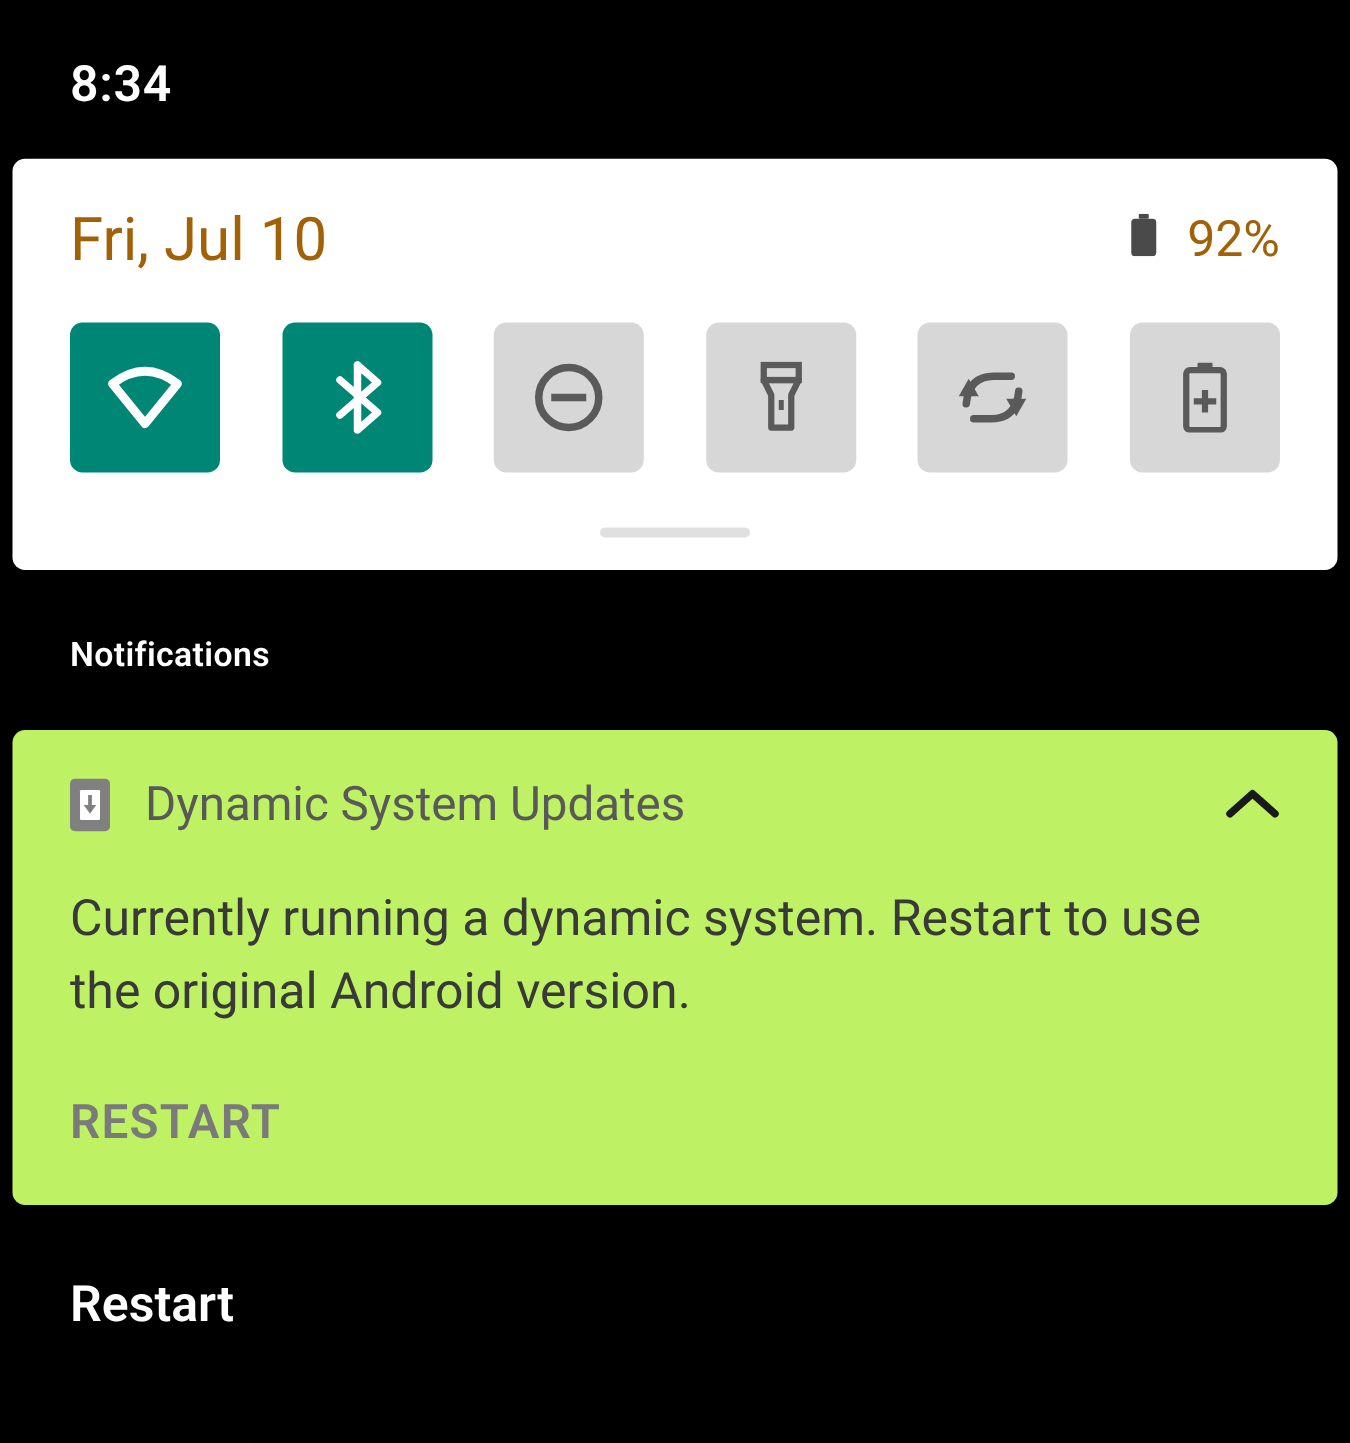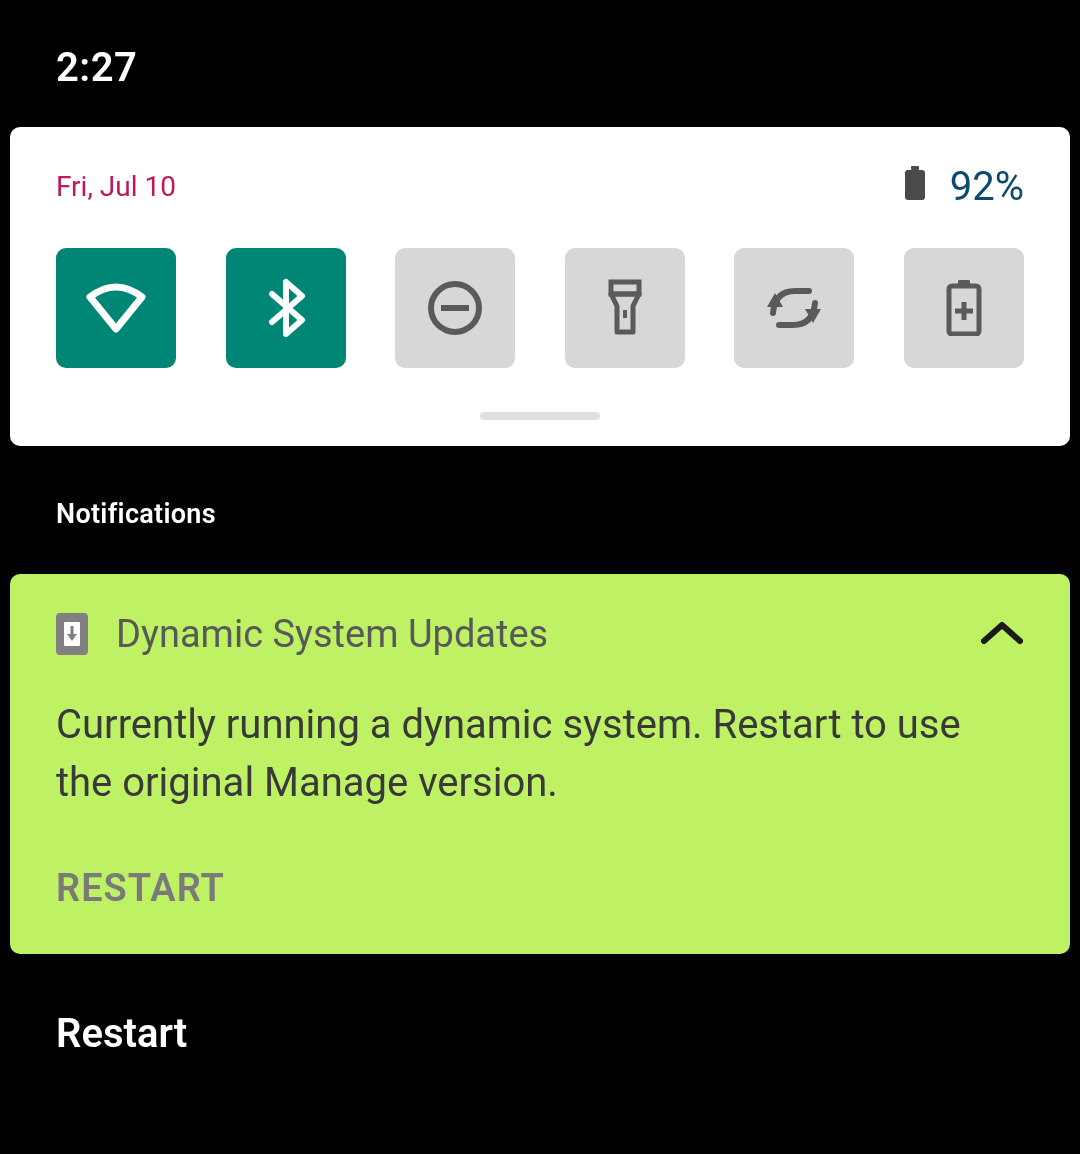--- a/index.html
+++ b/index.html
@@ -23,28 +23,28 @@
     border-radius: 10px;
     padding: 36px 46px 18px 46px;
   }
   .qs-header {
     display: flex;
     justify-content: space-between;
     align-items: center;
     margin-bottom: 38px;
   }
   .qs-date {
-    color: #be185d;
-    font-size: 28px;
+    color: #a16207;
+    font-size: 48px;
   }
   .qs-battery {
     display: flex;
     align-items: center;
     gap: 24px;
-    color: #0c4a6e;
+    color: #a16207;
     font-size: 40px;
   }
   .qs-tiles {
     display: flex;
     justify-content: space-between;
     gap: 0;
   }
   .tile {
     width: 120px;
     height: 120px;
@@ -132,21 +132,21 @@
     z-index: -1;
   }
   .wrap { position: relative; height: 100%; }
 </style>
 </head>
 <body>
 
 <div class="wrap">
   <div class="dark-overlay"></div>
 
-  <div class="status-time">2:27</div>
+  <div class="status-time">8:34</div>
 
   <div class="qs-panel">
     <div class="qs-header">
       <div class="qs-date">Fri, Jul 10</div>
       <div class="qs-battery">
         <span>
           <svg width="22" height="34" viewBox="0 0 22 34">
             <rect x="7" y="0" width="8" height="4" rx="1" fill="#4a4a4a"></rect>
             <rect x="1" y="4" width="20" height="30" rx="3" fill="#4a4a4a"></rect>
           </svg>
@@ -233,18 +233,18 @@
           </svg>
         </div>
         <div class="notif-title">Dynamic System Updates</div>
       </div>
       <div>
         <svg width="44" height="26" viewBox="0 0 44 26">
           <polyline points="4,22 22,6 40,22" fill="none" stroke="#1a1a1a" stroke-width="6" stroke-linecap="round" stroke-linejoin="round"></polyline>
         </svg>
       </div>
     </div>
-    <div class="notif-body">Currently running a dynamic system. Restart to use the original Manage version.</div>
+    <div class="notif-body">Currently running a dynamic system. Restart to use the original Android version.</div>
     <div class="notif-action">RESTART</div>
   </div>
 
   <div class="manage-label">Restart</div>
 </div>
 
 </body></html>

